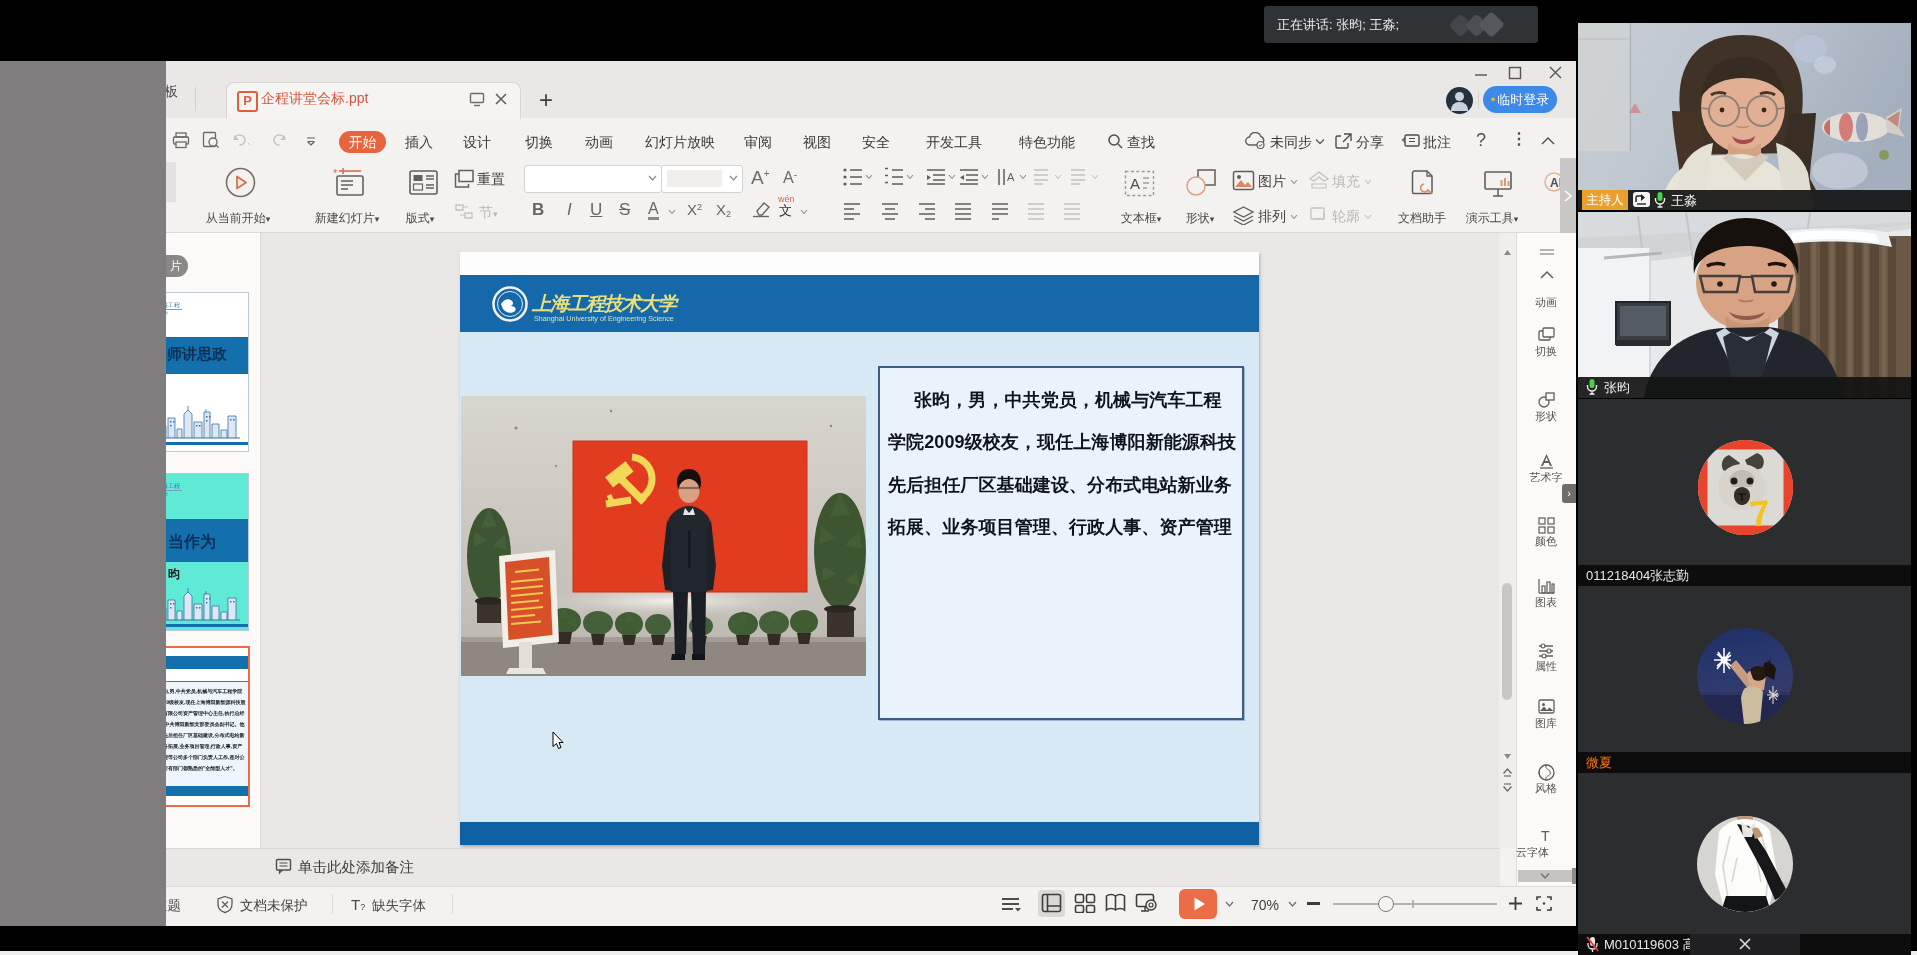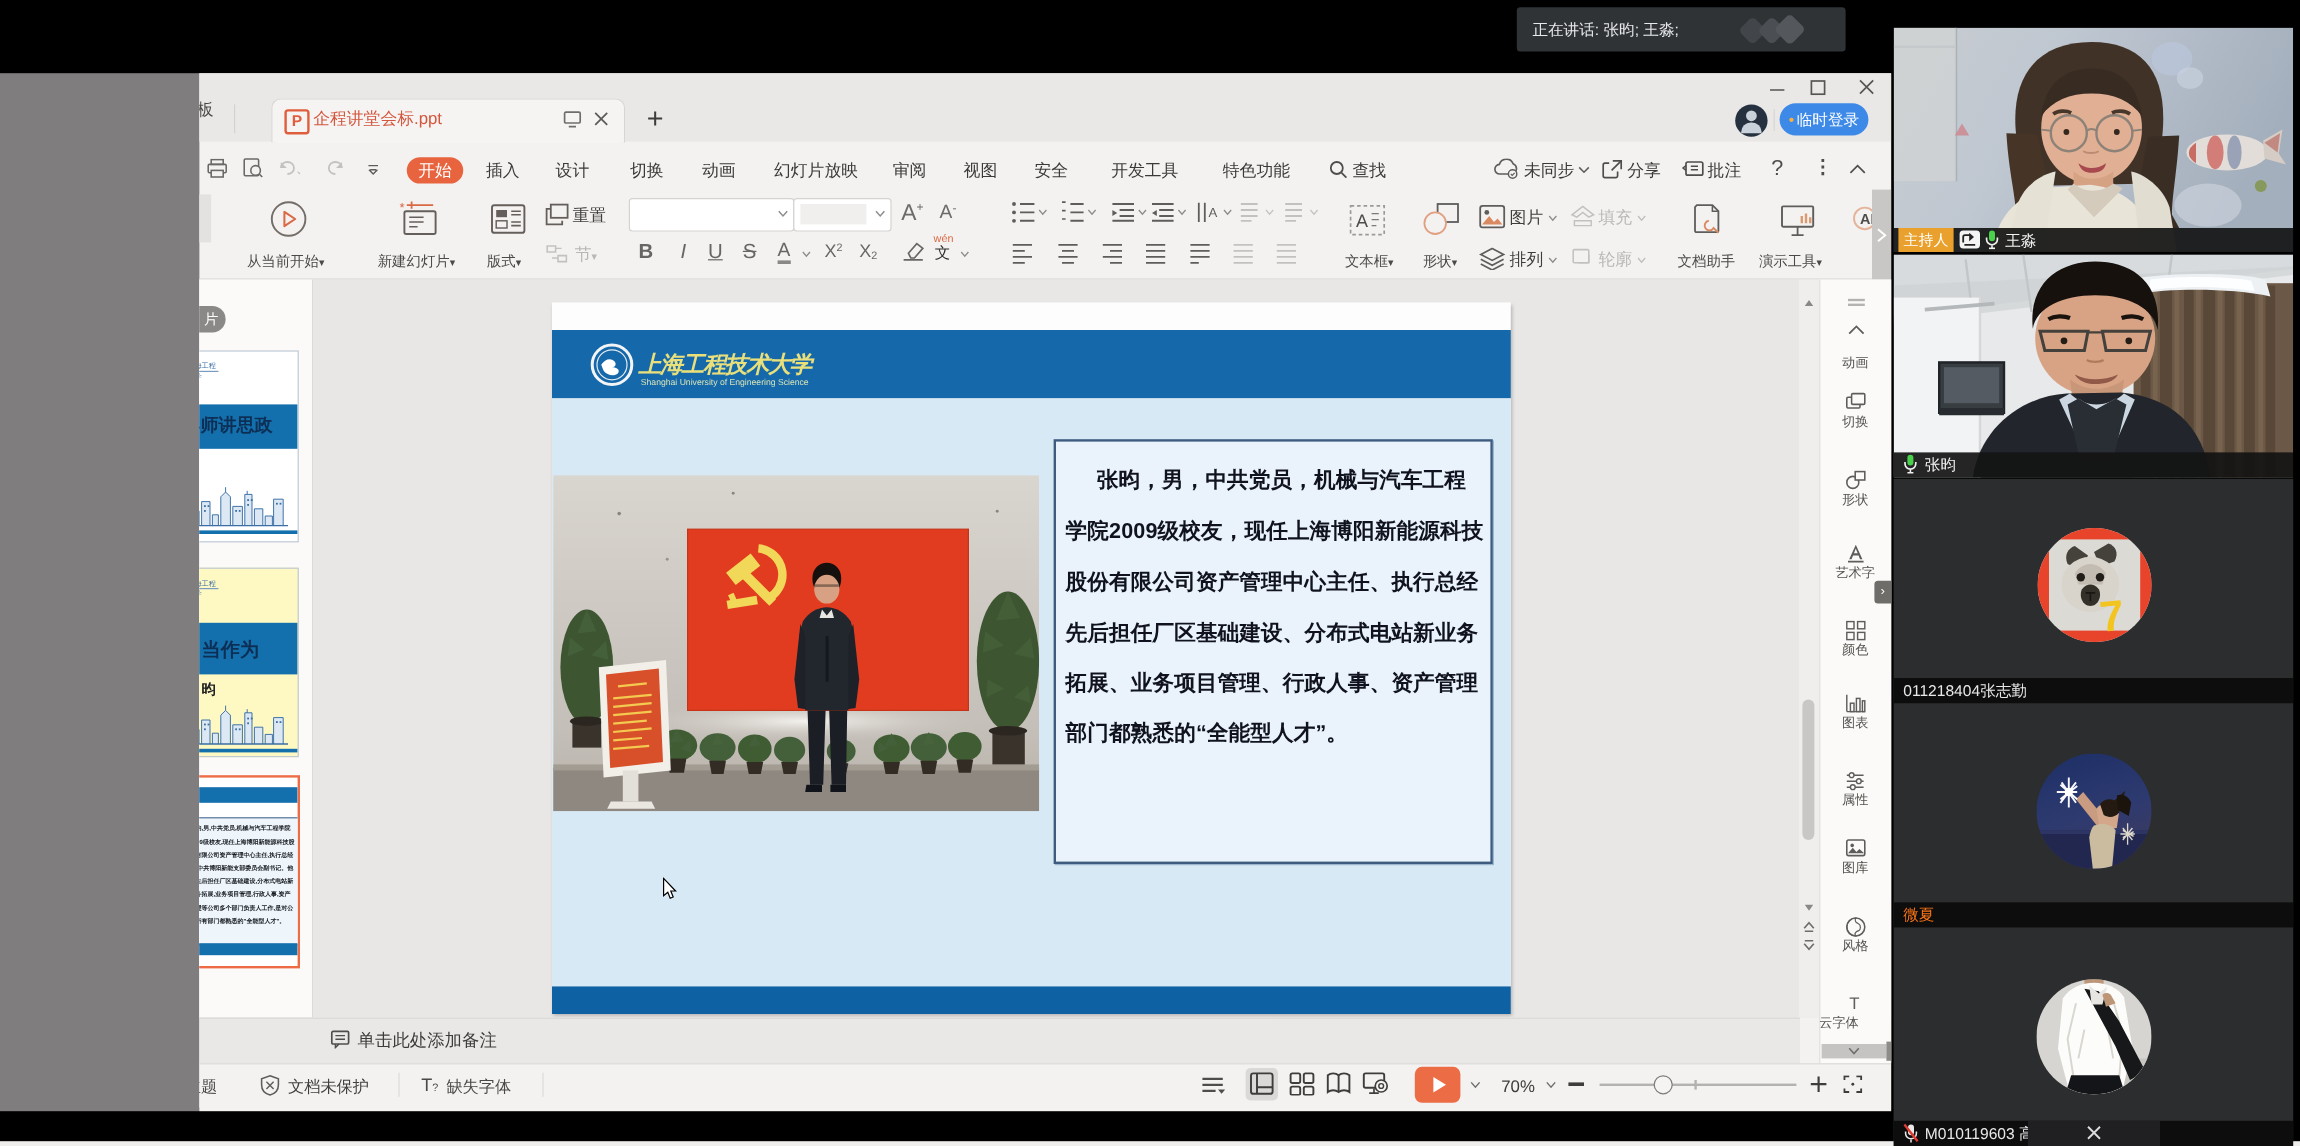--- a/index.html
+++ b/index.html
@@ -350,21 +350,21 @@
               <rect x="51" y="12" width="1.5" height="1.5"></rect>
               <rect x="48" y="16" width="1.5" height="1.5"></rect>
               <rect x="72" y="15" width="1.5" height="1.5"></rect>
               <rect x="75" y="15" width="1.5" height="1.5"></rect>
             </g>
           </svg>
         </div>
 <div style="position:absolute;left:0;top:149px;width:98px;height:3px;background:#1470ad;"></div>
 </div>
 
-<div class="a" style="left:-17px;top:412px;width:98px;height:156px;background:#fef9c3;border:1px solid #bfc9d4;overflow:hidden;">
+<div class="a" style="left:-17px;top:412px;width:98px;height:156px;background:#5eead4;border:1px solid #bfc9d4;overflow:hidden;">
 <div style="position:absolute;left:6px;top:8px;width:26px;height:8px;border-bottom:1px solid #7a9cc0;color:#3a6ea5;font-size:6px;">上海工程 大学</div>
 <div style="position:absolute;left:0;top:45px;width:98px;height:43px;background:#1470ad;"></div>
 <div style="position:absolute;left:18px;top:58px;width:96px;font-size:16px;font-weight:bold;color:#0d2f55;">当作为</div>
 <div style="position:absolute;left:18px;top:92px;font-size:12px;color:#222;font-weight:bold;">昀</div>
 <div style="position:absolute;left:8px;top:112px;width:82px;height:38px;">
           <svg viewBox="0 0 82 38" width="82" height="38" style="position:absolute;left:0;top:0;">
             <g fill="none" stroke="#3a6ea5" stroke-width="0.8">
               <path d="M2 34V22h6v12M10 34V14h7v20M19 34V25h5v9M26 34V10l4-4 4 4v24M36 34V18h8v16M46 34V8h6v26M54 34V20h7v14M63 34V26h6v8M70 34V12h8v22" fill="#dce9f4"></path>
               <path d="M0 34h82" stroke-width="1.2"></path>
               <path d="M30 6v-4M48 8V5"></path>
@@ -502,24 +502,22 @@
 <path d="M230 196h15l-1 62h-12z" fill="#1b1f25"></path>
 <path d="M211 258h13v6h-14z" fill="#11141a"></path>
 <path d="M231 258h13v6h-13z" fill="#11141a"></path>
 <path d="M227 134h2.5v38H227z" fill="#15181d"></path>
 </g>
 </svg>
   <div style="position:absolute;left:418px;top:114px;width:362px;height:350px;background:#eaf3fb;border:2px solid #3d5c80;box-shadow:1px 1px 0 #9db6cf;">
 <div style="margin:11px 0 0 8px;font-size:18px;font-weight:bold;color:#10131f;line-height:42.3px;letter-spacing:0.1px;white-space:nowrap;">
 <div style="text-indent:26px;">张昀，男，中共党员，机械与汽车工程</div>
 <div>学院2009级校友，现任上海博阳新能源科技</div>
-<div>股份有限公司资产管理中心主任、执行总经</div>
 <div>先后担任厂区基础建设、分布式电站新业务</div>
 <div>拓展、业务项目管理、行政人事、资产管理</div>
-<div>部门都熟悉的“全能型人才”。</div>
 </div>
 </div>
   <svg style="position:absolute;left:92px;top:479px;" width="13" height="20" viewBox="0 0 13 20">
           <path d="M1 1v14.5l3.5-3 2 5 2.5-1-2-5H11z" fill="#fff" stroke="#000" stroke-width="1"></path>
         </svg>
 </div>
 
 <div class="a" style="left:1333px;top:172px;width:17px;height:615px;background:#f0eeec;"></div>
 <svg class="a" style="left:1337px;top:188px;" width="9" height="7" viewBox="0 0 9 7">
         <path d="M4.5 1L8 6H1z" fill="#8a8886"></path>

